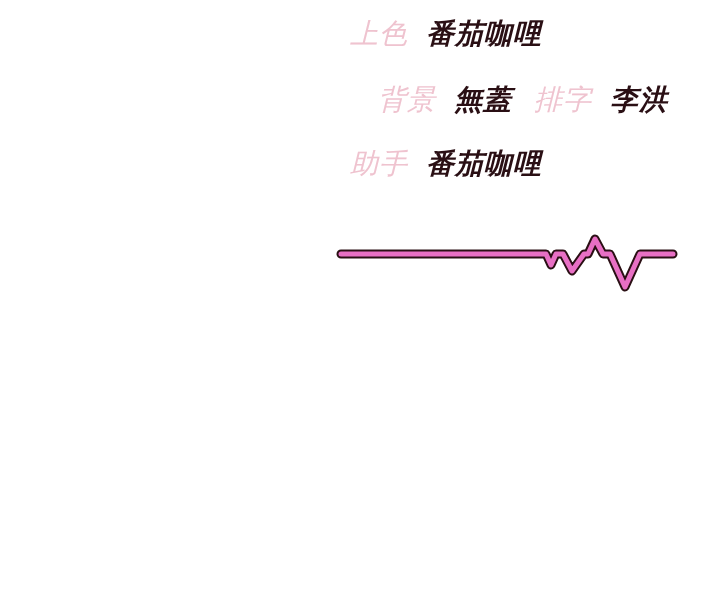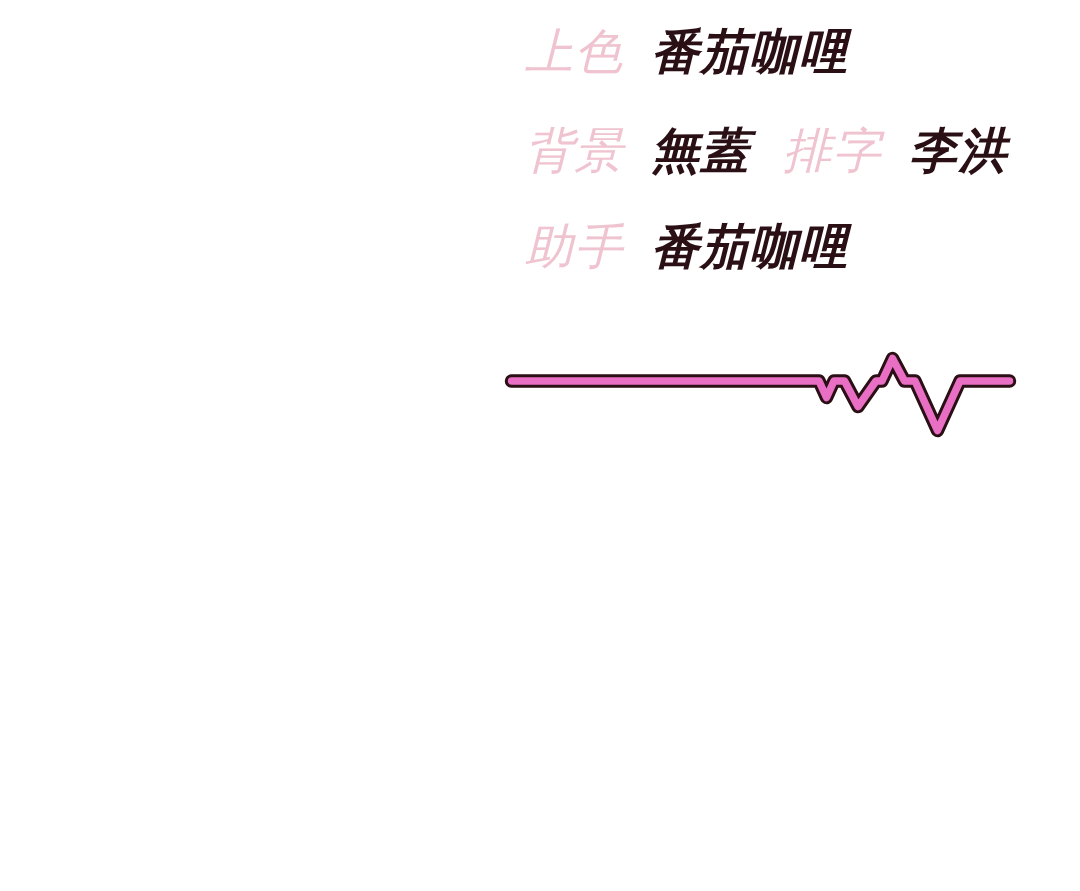--- a/index.html
+++ b/index.html
@@ -15,38 +15,38 @@
       font-family: "DejaVu Sans", sans-serif;
     }
     .credits {
       position: absolute;
       left: 350px;
       top: 16px;
     }
     .credit-row {
       position: absolute;
       white-space: nowrap;
-      font-size: 32px;
+      font-size: 28px;
       line-height: 36px;
       font-weight: bold;
       font-style: italic;
       letter-spacing: 1px;
     }
     .label {
       color: #efc3cf;
       font-weight: normal;
       display: inline-block;
       margin-right: 18px;
     }
     .value {
       color: #2a0f14;
       display: inline-block;
     }
     .row-1 { top: 0px; }
-    .row-2 { top: 66px; }
+    .row-2 { top: 66px; margin-left: 28px; }
     .row-3 { top: 130px; }
     .spacer { display: inline-block; width: 22px; }
     .heartbeat {
       position: absolute;
       left: 0;
       top: 0;
       width: 720px;
       height: 594px;
       pointer-events: none;
     }

